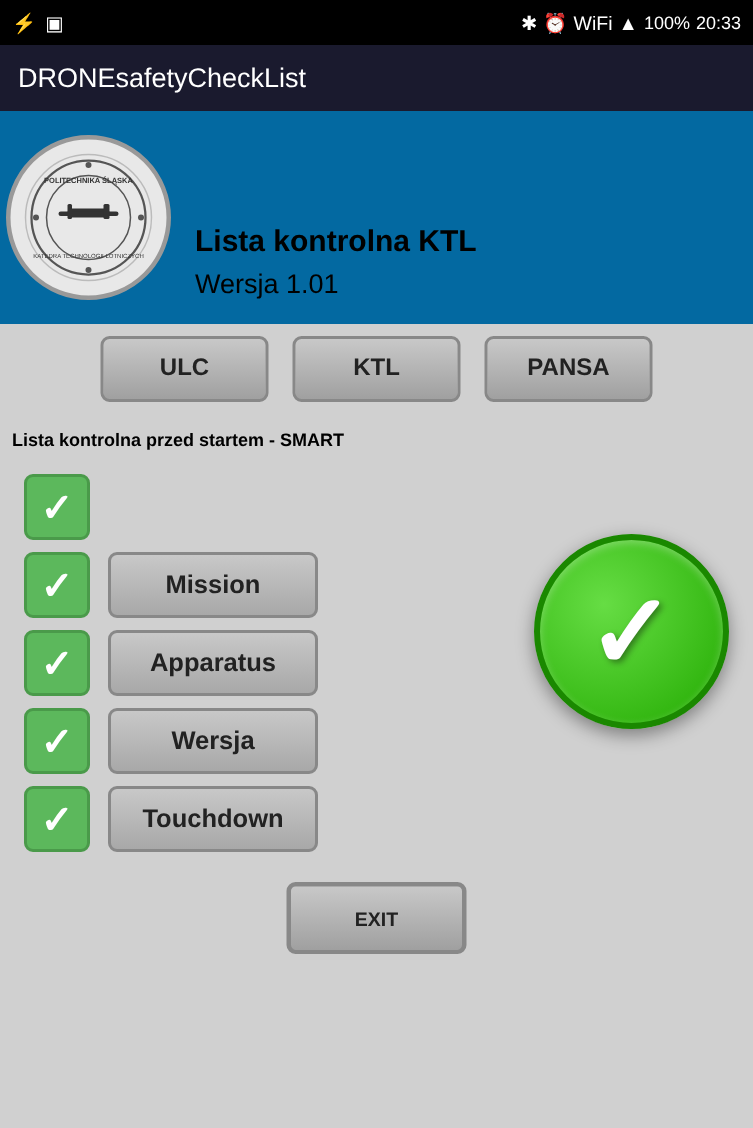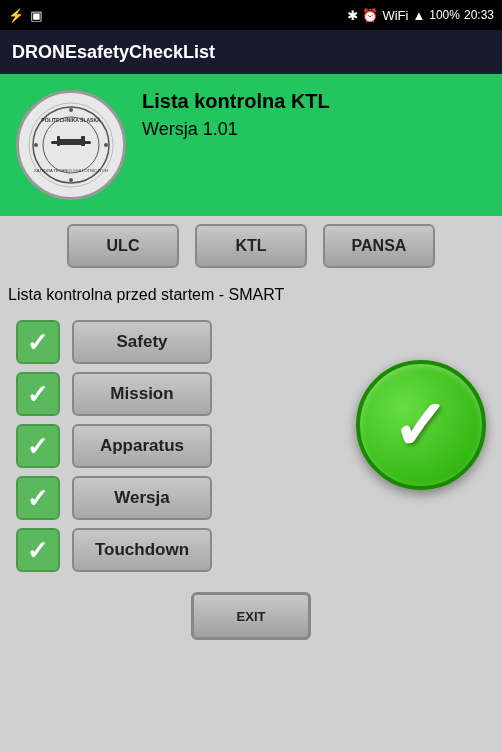--- a/index.html
+++ b/index.html
@@ -39,40 +39,40 @@
     
     .title-bar {
       width: 100%;
       height: 44px;
       background: #1a1a2e;
       display: flex;
       align-items: center;
       padding: 0 12px;
       color: #fff;
       font-size: 18px;
-      font-weight: bold;
+      font-weight: normal;
     }
 
     
     .main-content {
       width: 100%;
       background: #d0d0d0;
       min-height: calc(752px - 74px);
       display: flex;
       flex-direction: column;
       align-items: center;
     }
 
     
     .header-section {
       width: 100%;
-      background: #22c55e;
-      display: flex;
-      align-items: flex-start;
-      padding: 16px 16px;
+      background: #0369a1;
+      display: flex;
+      align-items: flex-end;
+      padding: 16px 4px;
       gap: 16px;
     }
 
     .logo-circle {
       width: 110px;
       height: 110px;
       border-radius: 50%;
       background: #e8e8e8;
       border: 3px solid #999;
       display: flex;
@@ -133,22 +133,22 @@
       cursor: pointer;
       display: flex;
       align-items: center;
       justify-content: center;
     }
 
     
     .subtitle {
       width: 100%;
       padding: 6px 8px;
-      font-size: 16px;
-      font-weight: normal;
+      font-size: 12px;
+      font-weight: bold;
       color: #000;
       background: #d0d0d0;
     }
 
     
     .checklist-area {
       width: 100%;
       padding: 10px 16px;
       display: flex;
       flex-direction: column;
@@ -321,21 +321,20 @@
   </div>
 
   <div class="subtitle">Lista kontrolna przed startem - SMART</div>
 
   <div class="checklist-area">
 
     <div class="checklist-row">
       <div class="checkbox-container">
         <span class="checkmark">✓</span>
       </div>
-      <button class="checklist-label-btn">Safety</button>
     </div>
 
     <div class="checklist-row">
       <div class="checkbox-container">
         <span class="checkmark">✓</span>
       </div>
       <button class="checklist-label-btn">Mission</button>
     </div>
 
     <div class="checklist-row">

